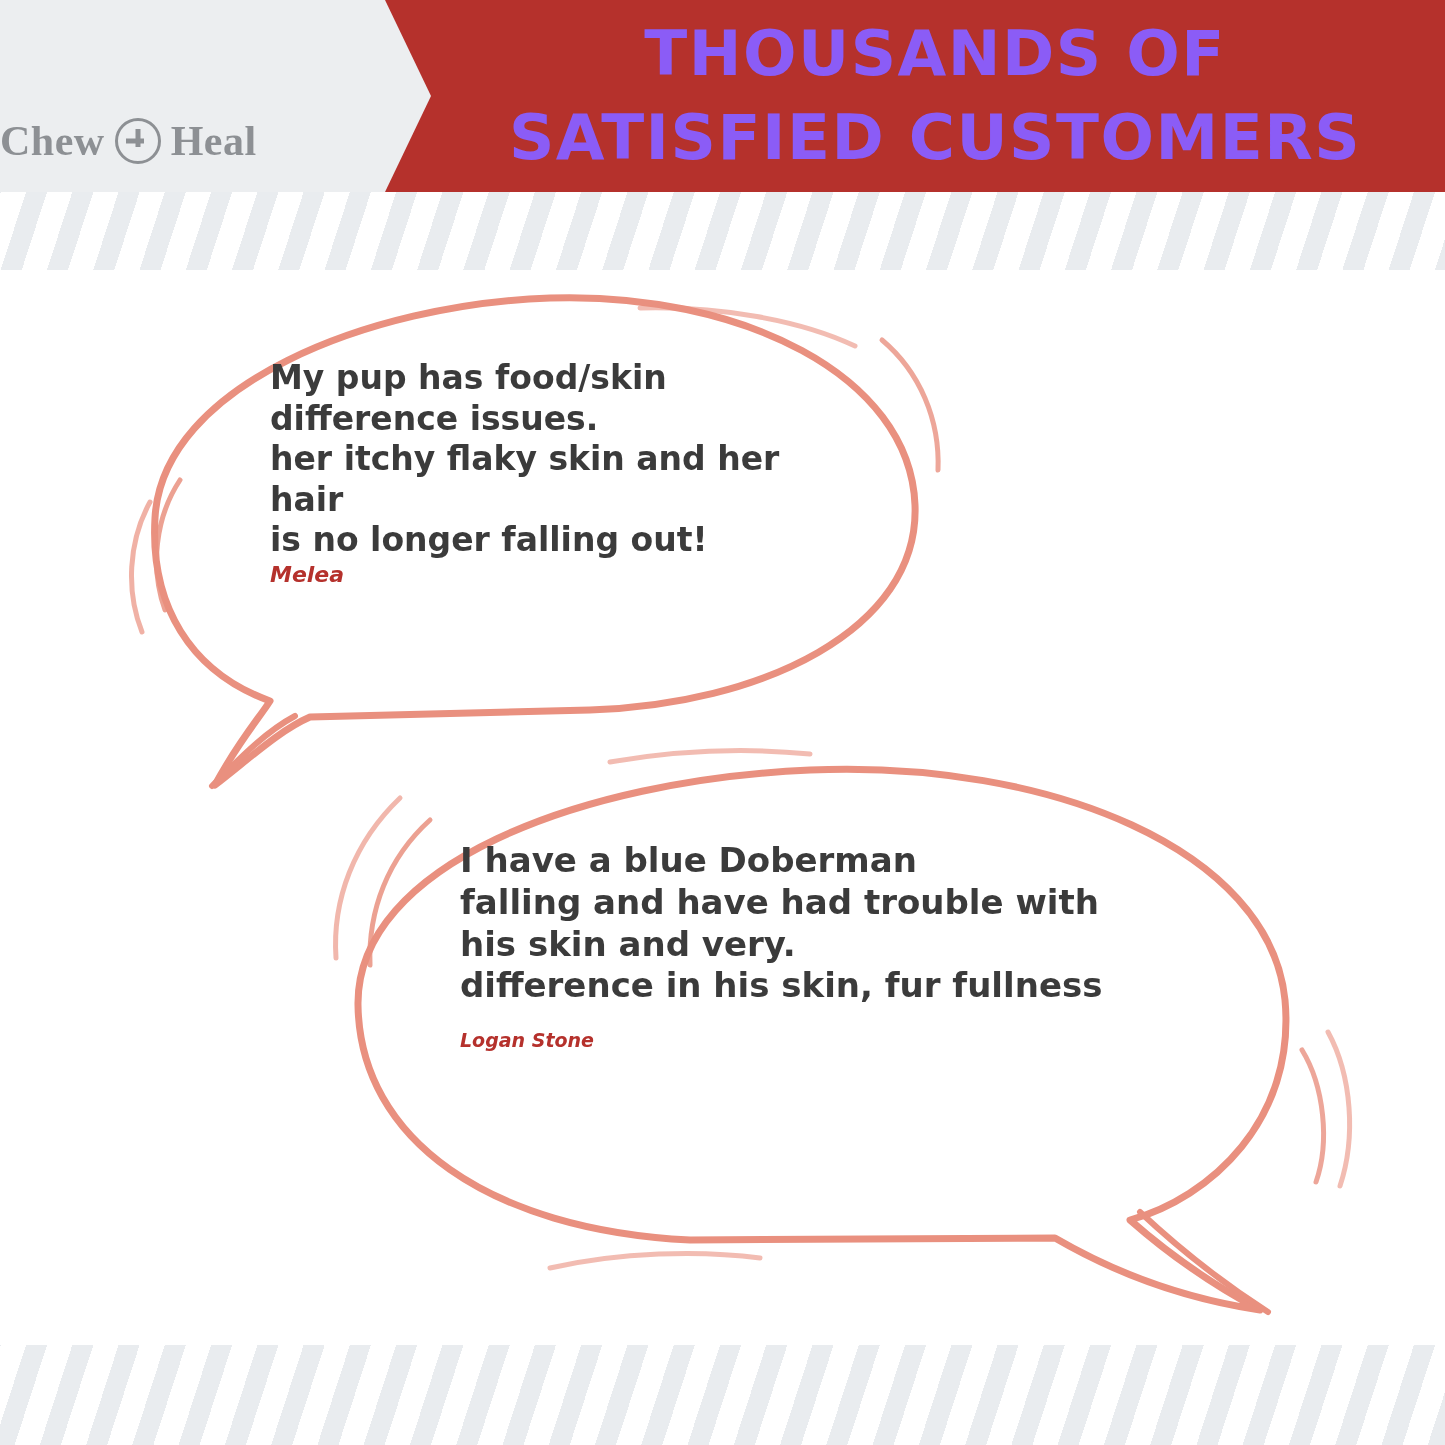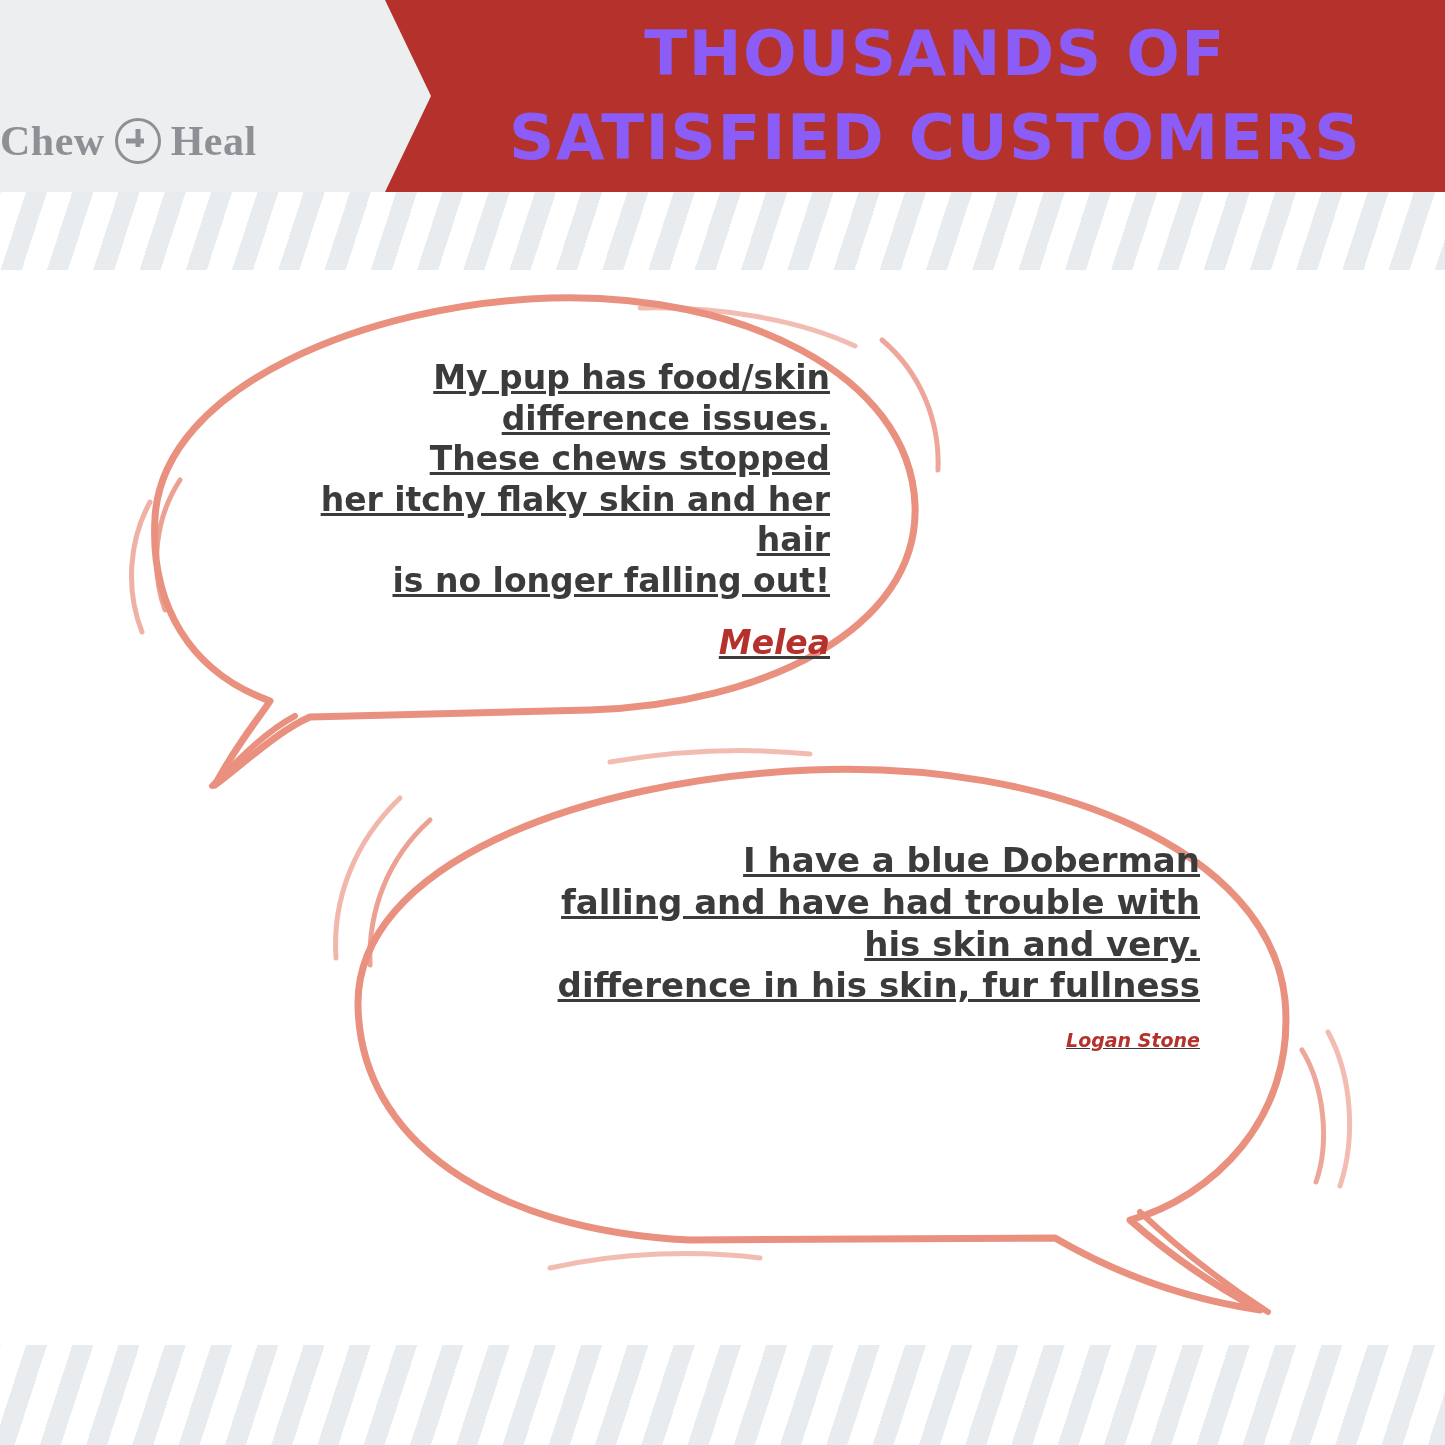--- a/index.html
+++ b/index.html
@@ -141,43 +141,42 @@
   .bubble {
     position: absolute;
   }
   .bubble svg {
     position: absolute;
     top: 0; left: 0;
     overflow: visible;
   }
   .bubble-text {
     position: absolute;
-    text-align: right;
+    text-align: left;
     color: #3b3b3b;
     font-family: "DejaVu Sans", sans-serif;
     font-weight: bold;
     line-height: 1.23;
-    text-decoration: underline;
   }
   .author {
     color: #b5312c;
     font-style: italic;
     font-weight: bold;
     font-family: "DejaVu Sans", sans-serif;
   }
 
   
   #bubble-1 { left: 120px; top: 10px; width: 840px; height: 520px; }
   #bubble-1 .bubble-text {
     left: 150px;
     top: 78px;
     width: 560px;
     font-size: 33px;
   }
-  #bubble-1 .author { font-size: 33px; display: block; margin-top: 22px; }
+  #bubble-1 .author { font-size: 22px; display: block; }
 
   
   #bubble-2 { left: 310px; top: 480px; width: 1030px; height: 580px; }
   #bubble-2 .bubble-text {
     left: 150px;
     top: 90px;
     width: 740px;
     font-size: 34px;
   }
   #bubble-2 .author { font-size: 19px; display: block; margin-top: 22px; }
@@ -218,21 +217,20 @@
                C 42 105, 250 24, 430 18 Z" fill="none" stroke="#e9907f" stroke-width="7" stroke-linecap="round" stroke-linejoin="round"></path>
       <path d="M175 436 C 145 452, 118 480, 92 506" fill="none" stroke="#e9907f" stroke-width="6" stroke-linecap="round"></path>
       <path d="M60 200 C 35 238, 30 288, 45 330" fill="none" stroke="#e9907f" stroke-width="5" stroke-linecap="round" opacity="0.85"></path>
       <path d="M30 222 C 8 262, 6 312, 22 352" fill="none" stroke="#e9907f" stroke-width="5" stroke-linecap="round" opacity="0.7"></path>
       <path d="M762 60 C 800 92, 820 140, 818 190" fill="none" stroke="#e9907f" stroke-width="5" stroke-linecap="round" opacity="0.8"></path>
       <path d="M520 28 C 600 26, 680 40, 735 66" fill="none" stroke="#e9907f" stroke-width="5" stroke-linecap="round" opacity="0.6"></path>
     </svg>
     <div class="bubble-text">
       <div>My pup has food/skin</div>
       <div>difference issues.</div>
-      <div>These chews stopped</div>
       <div>her itchy flaky skin and her hair</div>
       <div>is no longer falling out!</div>
       <span class="author">Melea</span>
     </div>
   </div>
 
   <div class="bubble" id="bubble-2">
     <svg width="1030" height="580" viewBox="0 0 1030 580">
       <path d="M500 20
                C 740 10, 960 100, 975 250

